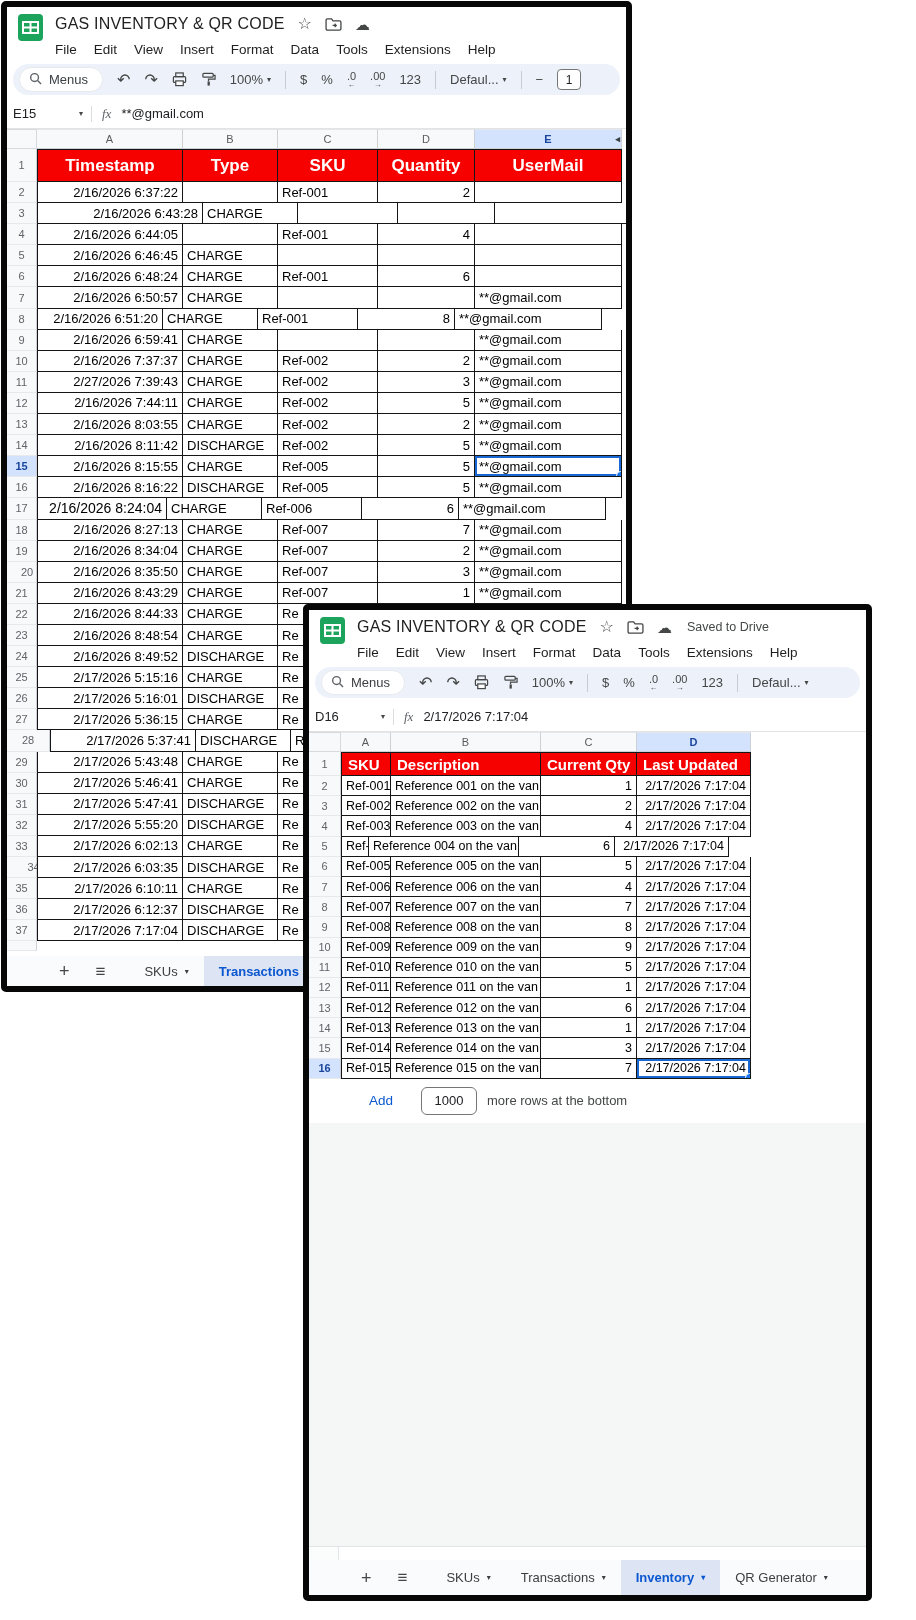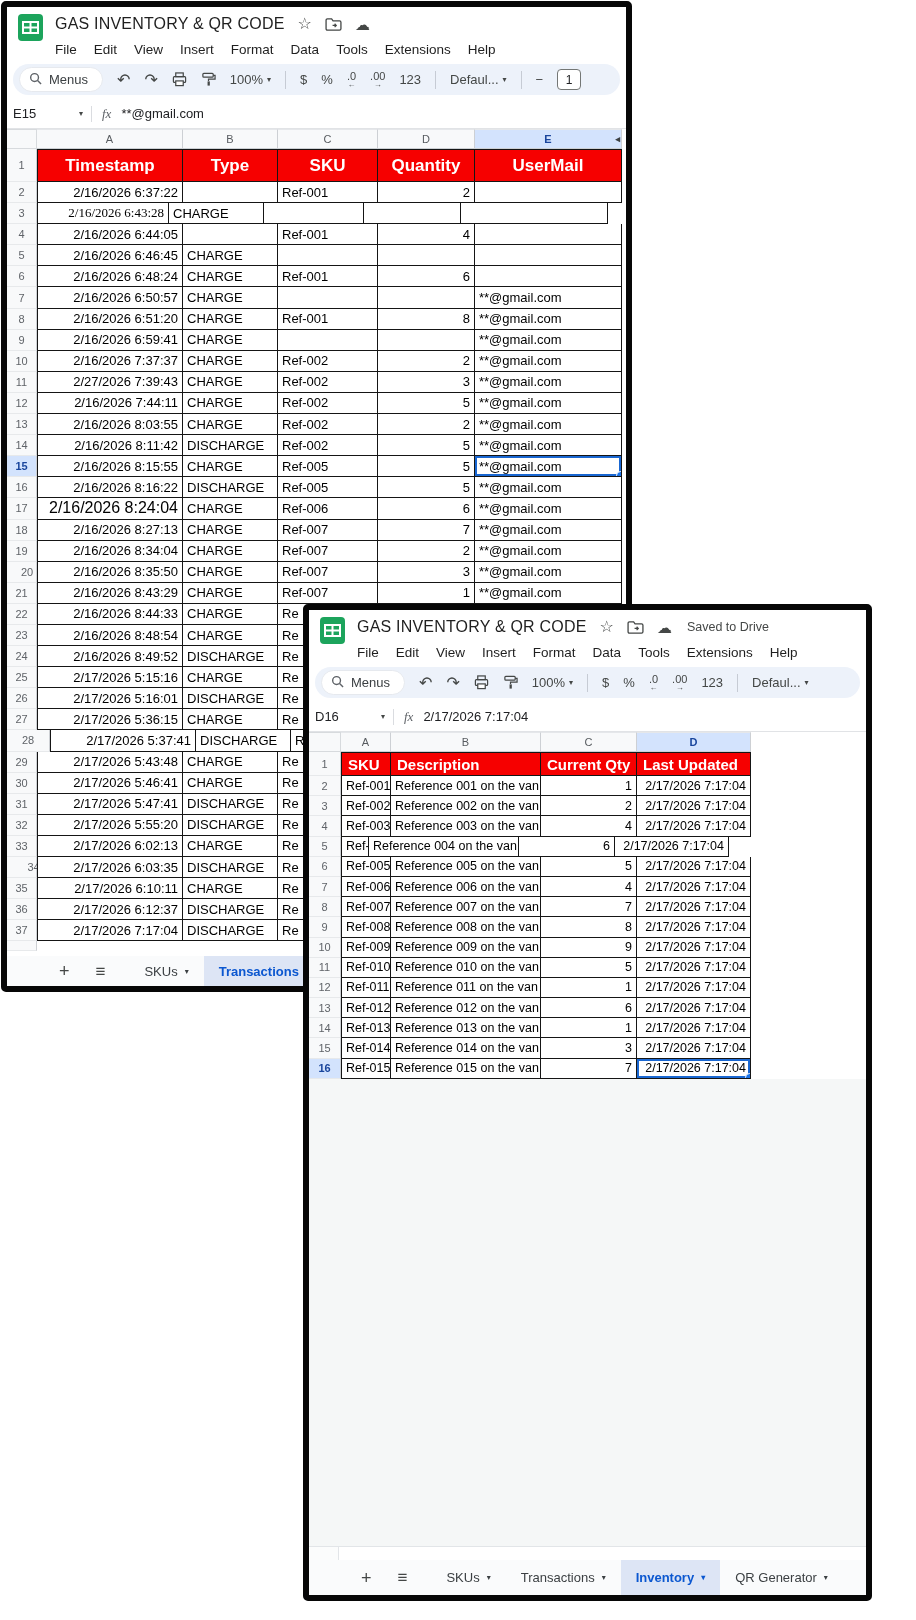--- a/index.html
+++ b/index.html
@@ -224,21 +224,21 @@
         <div class="grow">
           <div class="rowhdr" style="width: 30px; height: 21.1px;">2</div>
           <div class="cell a-r first" style="width: 146px; height: 21.1px; font-size: 13px;">2/16/2026 6:37:22</div>
           <div class="cell a-l" style="width: 95px; height: 21.1px; font-size: 13px;"></div>
           <div class="cell a-l" style="width: 100px; height: 21.1px; font-size: 13px;">Ref-001</div>
           <div class="cell a-r" style="width: 97px; height: 21.1px; font-size: 13px;">2</div>
           <div class="cell a-l" style="width: 147px; height: 21.1px; font-size: 13px;"></div>
         </div>
         <div class="grow">
           <div class="rowhdr" style="width: 30px; height: 21.1px;">3</div>
-          <div class="cell a-r first" style="width: 132px; height: 21.1px; font-size: 13px; font-family: Liberation Serif, serif;">2/16/2026 6:43:28</div>
+          <div class="cell a-r first" style="width: 166px; height: 21.1px; font-size: 13px;">2/16/2026 6:43:28</div>
           <div class="cell a-l" style="width: 95px; height: 21.1px; font-size: 13px;">CHARGE</div>
           <div class="cell a-l" style="width: 100px; height: 21.1px; font-size: 13px;"></div>
           <div class="cell a-r" style="width: 97px; height: 21.1px; font-size: 13px;"></div>
           <div class="cell a-l" style="width: 147px; height: 21.1px; font-size: 13px;"></div>
         </div>
         <div class="grow">
           <div class="rowhdr" style="width: 30px; height: 21.1px;">4</div>
           <div class="cell a-r first" style="width: 146px; height: 21.1px; font-size: 13px;">2/16/2026 6:44:05</div>
           <div class="cell a-l" style="width: 95px; height: 21.1px; font-size: 13px;"></div>
           <div class="cell a-l" style="width: 100px; height: 21.1px; font-size: 13px;">Ref-001</div>
@@ -264,21 +264,21 @@
         <div class="grow">
           <div class="rowhdr" style="width: 30px; height: 21.1px;">7</div>
           <div class="cell a-r first" style="width: 146px; height: 21.1px; font-size: 13px;">2/16/2026 6:50:57</div>
           <div class="cell a-l" style="width: 95px; height: 21.1px; font-size: 13px;">CHARGE</div>
           <div class="cell a-l" style="width: 100px; height: 21.1px; font-size: 13px;"></div>
           <div class="cell a-r" style="width: 97px; height: 21.1px; font-size: 13px;"></div>
           <div class="cell a-l" style="width: 147px; height: 21.1px; font-size: 13px;">**@gmail.com</div>
         </div>
         <div class="grow">
           <div class="rowhdr" style="width: 30px; height: 21.1px;">8</div>
-          <div class="cell a-r first" style="width: 146px; height: 21.1px; font-size: 13px;">2/16/2026 6:51:20</div>
+          <div class="cell a-r first" style="width: 126px; height: 21.1px; font-size: 13px;">2/16/2026 6:51:20</div>
           <div class="cell a-l" style="width: 95px; height: 21.1px; font-size: 13px;">CHARGE</div>
           <div class="cell a-l" style="width: 100px; height: 21.1px; font-size: 13px;">Ref-001</div>
           <div class="cell a-r" style="width: 97px; height: 21.1px; font-size: 13px;">8</div>
           <div class="cell a-l" style="width: 147px; height: 21.1px; font-size: 13px;">**@gmail.com</div>
         </div>
         <div class="grow">
           <div class="rowhdr" style="width: 30px; height: 21.1px;">9</div>
           <div class="cell a-r first" style="width: 146px; height: 21.1px; font-size: 13px;">2/16/2026 6:59:41</div>
           <div class="cell a-l" style="width: 95px; height: 21.1px; font-size: 13px;">CHARGE</div>
           <div class="cell a-l" style="width: 100px; height: 21.1px; font-size: 13px;"></div>
@@ -336,21 +336,21 @@
         <div class="grow">
           <div class="rowhdr" style="width: 30px; height: 21.1px;">16</div>
           <div class="cell a-r first" style="width: 146px; height: 21.1px; font-size: 13px;">2/16/2026 8:16:22</div>
           <div class="cell a-l" style="width: 95px; height: 21.1px; font-size: 13px;">DISCHARGE</div>
           <div class="cell a-l" style="width: 100px; height: 21.1px; font-size: 13px;">Ref-005</div>
           <div class="cell a-r" style="width: 97px; height: 21.1px; font-size: 13px;">5</div>
           <div class="cell a-l" style="width: 147px; height: 21.1px; font-size: 13px;">**@gmail.com</div>
         </div>
         <div class="grow">
           <div class="rowhdr" style="width: 30px; height: 21.1px;">17</div>
-          <div class="cell a-r first" style="width: 146px; height: 21.1px; font-size: 16px; padding-left: 6px;">2/16/2026 8:24:04</div>
+          <div class="cell a-r first" style="width: 130px; height: 21.1px; font-size: 14px; padding-left: 6px;">2/16/2026 8:24:04</div>
           <div class="cell a-l" style="width: 95px; height: 21.1px; font-size: 13px;">CHARGE</div>
           <div class="cell a-l" style="width: 100px; height: 21.1px; font-size: 13px;">Ref-006</div>
           <div class="cell a-r" style="width: 97px; height: 21.1px; font-size: 13px;">6</div>
           <div class="cell a-l" style="width: 147px; height: 21.1px; font-size: 13px;">**@gmail.com</div>
         </div>
         <div class="grow">
           <div class="rowhdr" style="width: 30px; height: 21.1px;">18</div>
           <div class="cell a-r first" style="width: 146px; height: 21.1px; font-size: 13px;">2/16/2026 8:27:13</div>
           <div class="cell a-l" style="width: 95px; height: 21.1px; font-size: 13px;">CHARGE</div>
           <div class="cell a-l" style="width: 100px; height: 21.1px; font-size: 13px;">Ref-007</div>
@@ -743,20 +743,25 @@
         </div>
         <div class="grow">
           <div class="rowhdr sel-rowhdr" style="width: 32px; height: 20.2px;">16</div>
           <div class="cell a-l first" style="width: 50px; height: 20.2px; font-size: 12.5px;">Ref-015</div>
           <div class="cell a-l" style="width: 150px; height: 20.2px; font-size: 12.5px;">Reference 015 on the van</div>
           <div class="cell a-r" style="width: 96px; height: 20.2px; font-size: 12.5px;">7</div>
           <div class="cell a-r selcell" style="width: 114px; height: 20.2px; font-size: 12.5px;">2/17/2026 7:17:04<span class="handle" style="right: -4px; bottom: -4px;"></span></div>
         </div>
       </div>
 
+    <div class="addrow">
+      <span class="addlink">Add</span>
+      <input class="addcount" value="1000" style="">
+      <span class="addtext">more rows at the bottom</span>
+    </div>
 
     <div class="spacer-f"></div>
     <div class="hscroll">
         <span class="hs-left"></span>
       </div>
 
     <div class="tabbar">
       <span class="tabbtn plus">+</span>
       <span class="tabbtn">≡</span>
       <div class="tabs">

